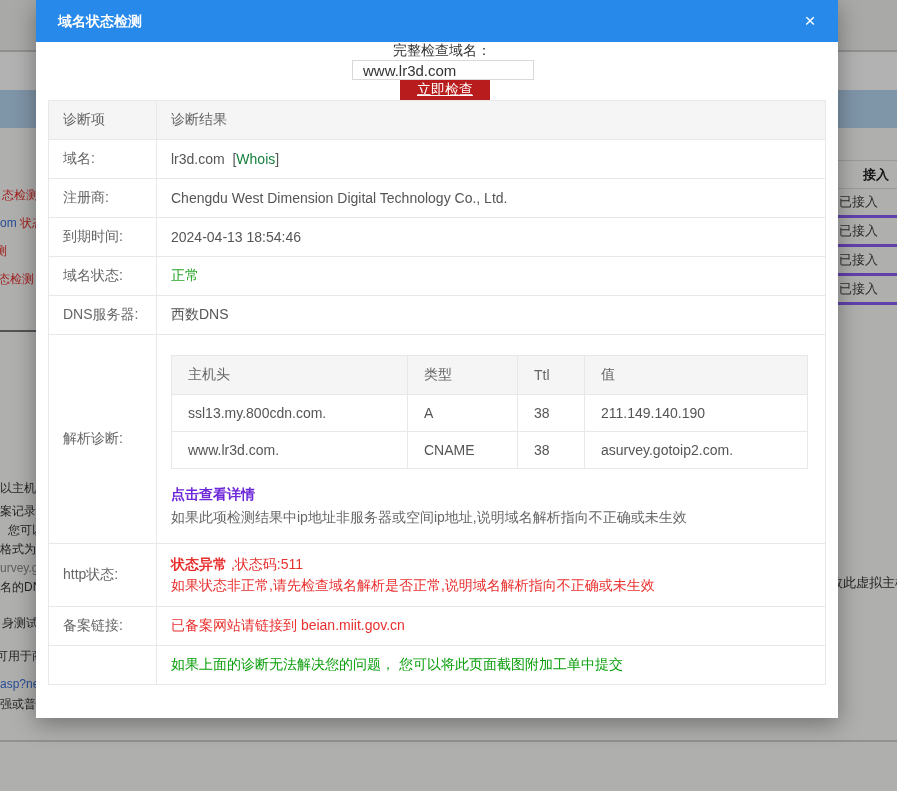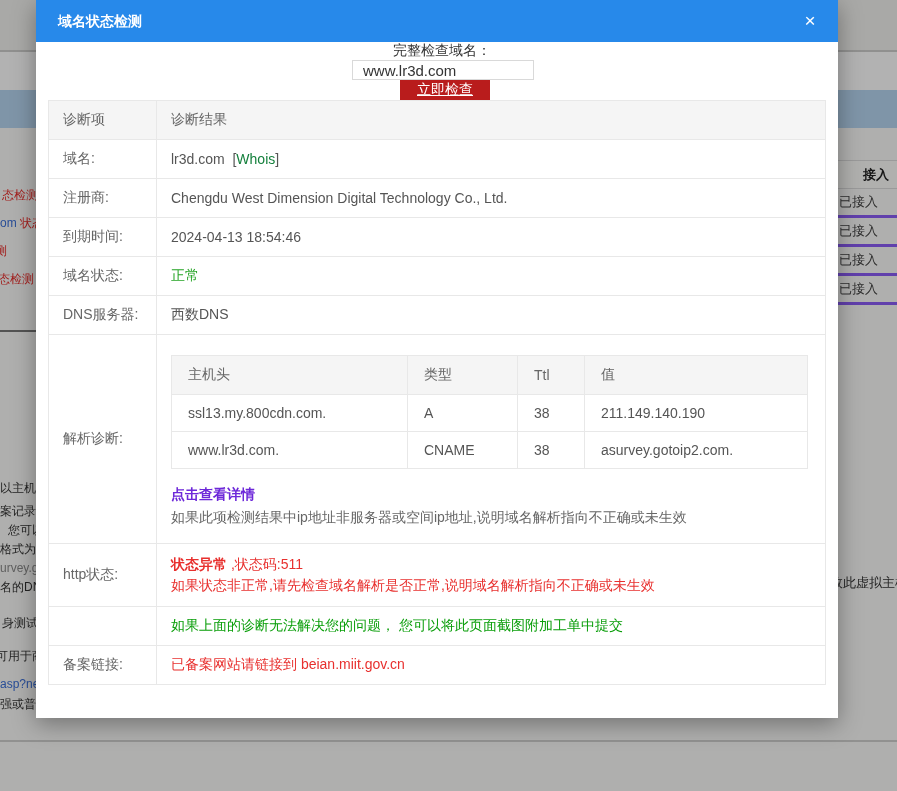--- a/index.html
+++ b/index.html
@@ -200,24 +200,24 @@
     <tr>
       <td class="lbl">http状态:</td>
       <td>
         <div class="http-line">
           <span class="red-b">状态异常</span><span class="red"> ,状态码:511</span>
         </div>
         <div class="http-line red">如果状态非正常,请先检查域名解析是否正常,说明域名解析指向不正确或未生效</div>
       </td>
     </tr>
     <tr>
-      <td></td>
-      <td><span class="green-note">如果上面的诊断无法解决您的问题， 您可以将此页面截图附加工单中提交</span></td>
-    </tr>
-    <tr>
       <td class="lbl">备案链接:</td>
       <td>
         <span class="red">已备案网站请链接到 </span><span class="beian-link">beian.miit.gov.cn</span>
       </td>
     </tr>
+    <tr>
+      <td></td>
+      <td><span class="green-note">如果上面的诊断无法解决您的问题， 您可以将此页面截图附加工单中提交</span></td>
+    </tr>
   </tbody>
     </table>
 </div>
 
 </body></html>

